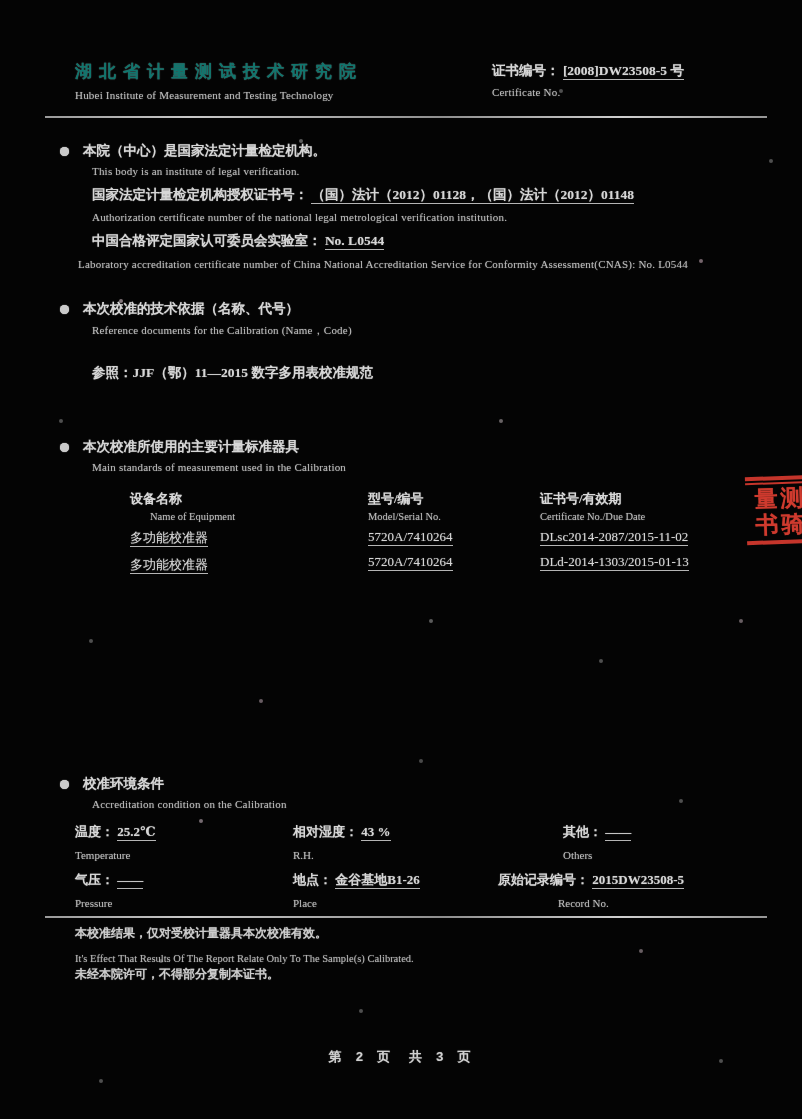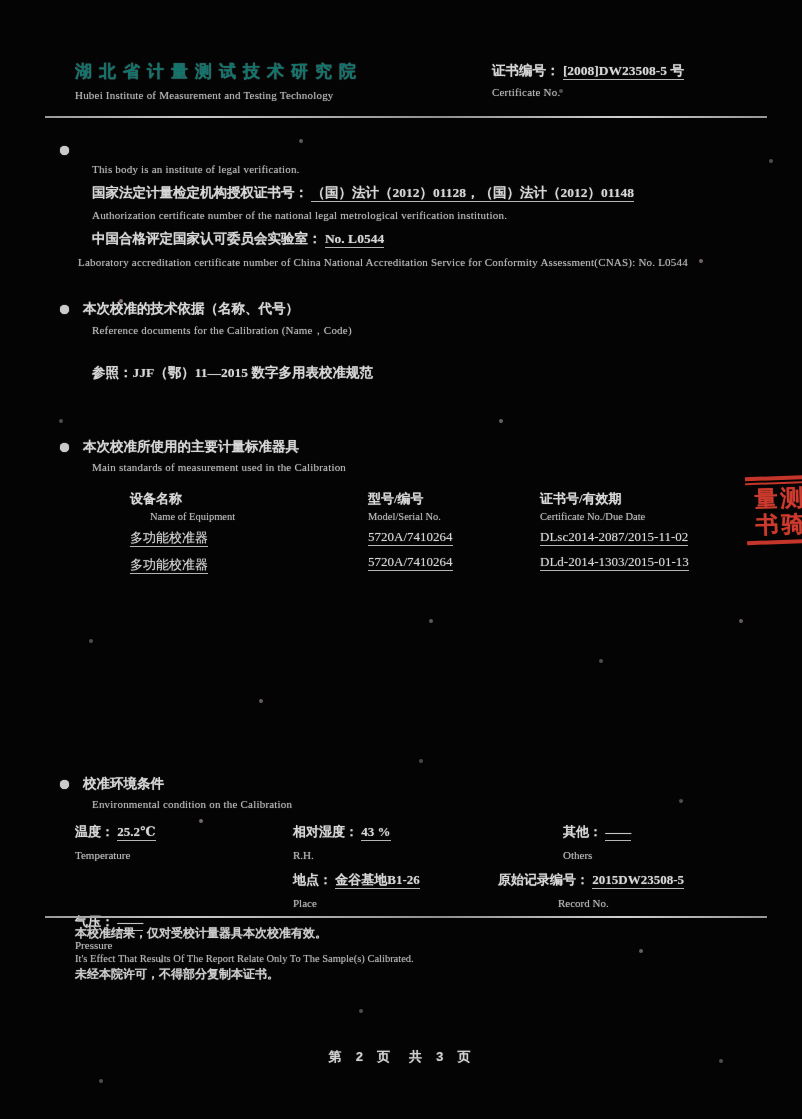--- a/index.html
+++ b/index.html
@@ -66,21 +66,21 @@
     <div class="cn-line cn-bold">
       <span>证书编号：</span>
       <span class="u">[2008]DW23508-5 号</span>
     </div>
     <div class="en-sub" style="margin-top:6px;">Certificate No.</div>
   </div>
   <div class="hr" style="top:116px;"></div>
 
   <div class="abs" style="left:60px;top:142px;width:700px;">
     <div class="cn-line cn-bold">
-      <span class="bullet"></span>
+      <span class="bullet"></span><span>本院（中心）是国家法定计量检定机构。</span>
     </div>
     <div class="en-sub" style="margin:5px 0 0 32px;">This body is an institute of legal verification.</div>
     <div class="cn-line cn-bold" style="margin:9px 0 0 32px;">
       <span>国家法定计量检定机构授权证书号：</span>
       <span class="u">（国）法计（2012）01128，（国）法计（2012）01148</span>
     </div>
     <div class="en-sub" style="margin:7px 0 0 32px;">Authorization certificate number of the national legal metrological verification institution.</div>
     <div class="cn-line cn-bold" style="margin:9px 0 0 32px;">
       <span>中国合格评定国家认可委员会实验室：</span>
       <span class="u">No. L0544</span>
@@ -127,21 +127,21 @@
     <div class="bar thin"></div>
     <div class="chars">量测</div>
     <div class="chars">书骑</div>
     <div class="bar"></div>
   </div>
 
   <div class="abs" style="left:60px;top:775px;width:720px;">
     <div class="cn-line cn-bold">
       <span class="bullet"></span><span>校准环境条件</span>
     </div>
-    <div class="en-sub" style="margin:5px 0 0 32px;">Environmental condition on the Calibration</div>
+    <div class="en-sub" style="margin:5px 0 0 32px;">Accreditation condition on the Calibration</div>
   </div>
 
   <div class="abs" style="left:75px;top:823px;">
     <div class="env-label">
       <span>温度：</span>
       <span class="u">25.2℃</span>
     </div>
     <div class="env-en">Temperature</div>
   </div>
   <div class="abs" style="left:293px;top:823px;">
@@ -152,21 +152,21 @@
     <div class="env-en">R.H.</div>
   </div>
   <div class="abs" style="left:563px;top:823px;">
     <div class="env-label">
       <span>其他：</span>
       <span class="u">——</span>
     </div>
     <div class="env-en">Others</div>
   </div>
 
-  <div class="abs" style="left:75px;top:913px;">
+  <div class="abs" style="left:75px;top:871px;">
     <div class="env-label">
       <span>气压：</span>
       <span class="u">——</span>
     </div>
     <div class="env-en">Pressure</div>
   </div>
   <div class="abs" style="left:293px;top:871px;">
     <div class="env-label">
       <span>地点：</span>
       <span class="u">金谷基地B1-26</span>

